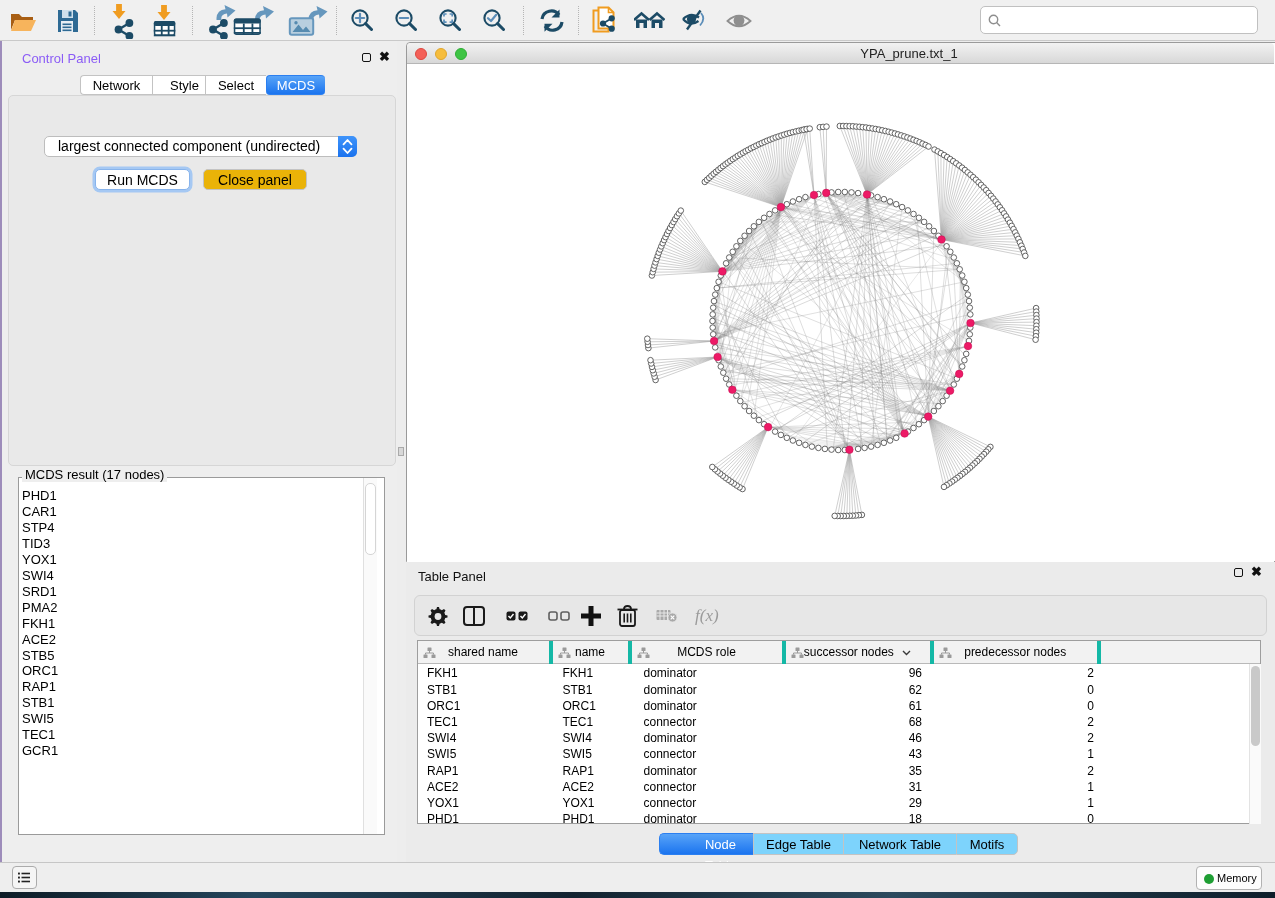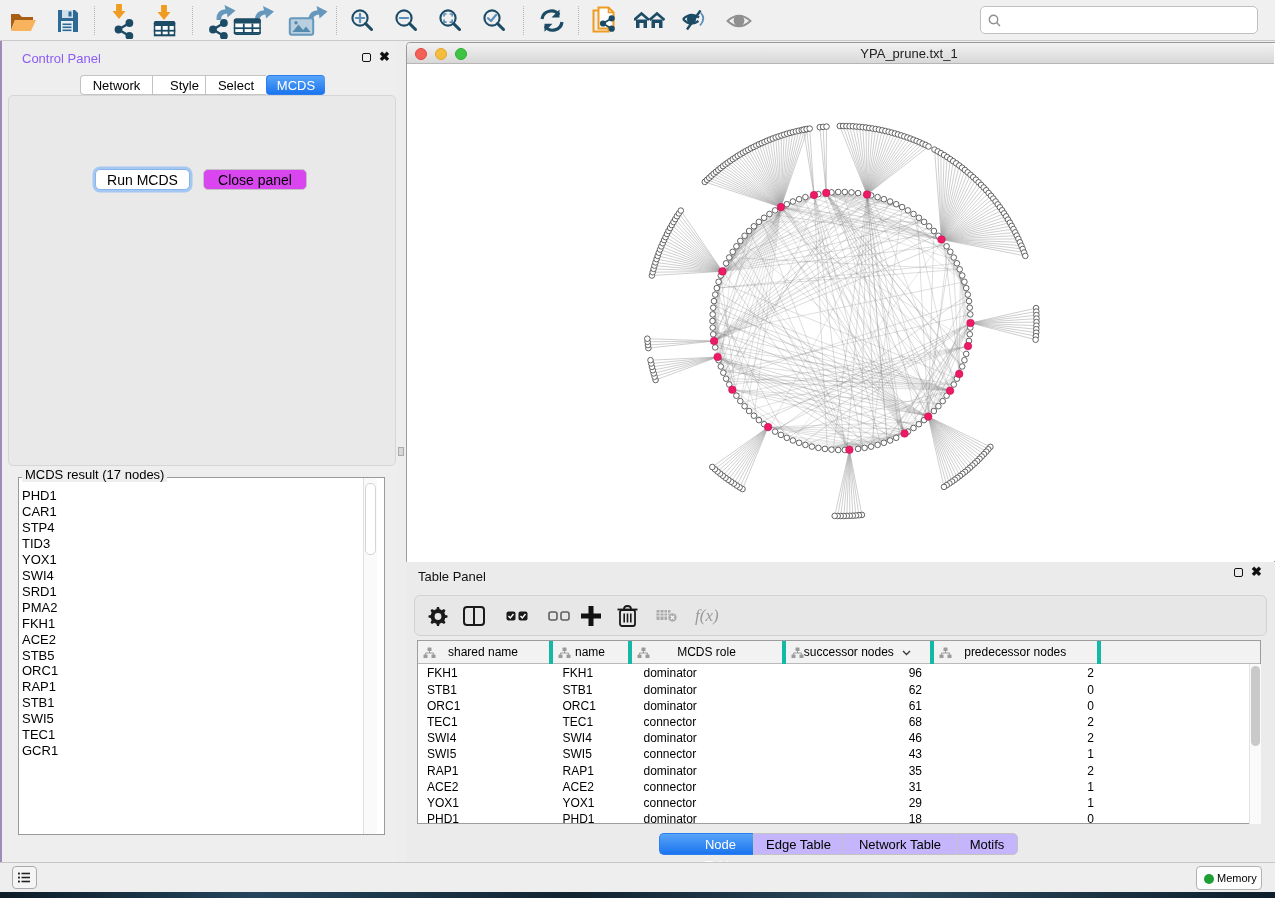--- a/index.html
+++ b/index.html
@@ -20,21 +20,21 @@
 .winbtn-sq { position:absolute; width:9px; height:9px; border:1.6px solid #111; border-radius:2px; }
 .winbtn-x { position:absolute; font-size:13px; font-weight:bold; color:#111; }
 #tabs { position:absolute; left:78px; top:34px; height:20px; }
 .tab { position:absolute; top:0; height:20px; background:#fff; border:1px solid #c3c3c3; border-right:none; font-size:13px; text-align:center; line-height:19px; color:#000; }
 .tab.sel { background:linear-gradient(#58a4f8,#1b74ef); color:#fff; border-color:#2b7ff0; border-radius:4px; }
 #graypanel { position:absolute; left:6px; top:54px; width:388px; height:371px; background:#e9e9e9; border:1px solid #d6d6d6; border-radius:5px; }
 #optlabel { position:absolute; left:0; top:72px; width:397px; text-align:center; font-size:14px; color:#000; }
 #dropdown { position:absolute; left:42px; top:95px; width:313px; height:21px; background:#fff; border:1px solid #bdbdbd; border-radius:5px; font-size:14px; line-height:19.5px; color:#000; padding-left:13px; }
 #dd-step { position:absolute; right:-1px; top:-1px; width:19px; height:21px; background:linear-gradient(#3f94fb,#1a72ee); border-radius:0 5px 5px 0; }
 #btn-run { position:absolute; left:93px; top:128px; width:95px; height:21px; background:#fff; border:1px solid #88b4ec; border-radius:5px; box-shadow:0 0 0 2.5px #a5c8f3; font-size:14px; text-align:center; line-height:20px; }
-#btn-close { position:absolute; left:201px; top:128px; width:104px; height:21px; background:#d946ef; border:1px solid #c3c3c3; border-radius:5px; font-size:14px; text-align:center; line-height:20px; }
+#btn-close { position:absolute; left:201px; top:128px; width:104px; height:21px; background:#eab308; border:1px solid #c3c3c3; border-radius:5px; font-size:14px; text-align:center; line-height:20px; }
 #fieldset { position:absolute; left:16px; top:436px; width:367px; height:358px; border:1px solid #9a9a9a; background:#fff; }
 #fs-legend { position:absolute; left:20px; top:426px; font-size:13px; color:#000; background:#eeeeee; padding:0 3px; }
 #fs-list { position:absolute; left:20px; top:447px; font-size:13px; line-height:15.95px; color:#000; }
 #fs-scroll { position:absolute; left:361px; top:437px; width:14px; height:356px; background:#fafafa; border-left:1px solid #e0e0e0; }
 #fs-thumb { position:absolute; left:1px; top:5px; width:11px; height:72px; background:#ffffff; border:1px solid #d5d5d5; border-radius:5px; }
 
 #vdivider { position:absolute; left:397px; top:41px; width:9px; height:821px; background:#ededed; }
 #vdivider .knob { position:absolute; left:1px; top:406px; width:6px; height:9px; background:#d8d8d8; border:1px solid #aaa; }
 
 #netwin { position:absolute; left:406px; top:42px; width:881px; height:520px; background:#fff; border:1px solid #9a9a9a; border-radius:4px 4px 0 0; }
@@ -48,21 +48,21 @@
 #tp-toolbar { position:absolute; left:8px; top:33px; width:853px; height:41px; background:#e7e7e7; border:1px solid #d2d2d2; border-radius:6px; }
 #tp-table { position:absolute; left:10.5px; top:78px; width:844px; height:184px; background:#fff; border:1px solid #9d9d9d; }
 #tp-header { position:absolute; left:0; top:0; width:842px; height:23px; background:#f2f2f2; border-bottom:1px solid #b9b9b9; }
 .hcell { position:absolute; top:0; height:23px; border-right:4px solid #14b8a6; font-size:12px; color:#000; text-align:center; line-height:22px; }
 .hicon { position:absolute; left:5.5px; top:5.5px; }
 .trow { position:absolute; left:0; width:842px; height:16.2px; font-size:12px; line-height:16.2px; color:#000; }
 .trow span { position:absolute; display:block; }
 #tp-scroll { position:absolute; left:831px; top:23px; width:12.5px; height:160px; background:#fafafa; border-left:1px solid #e3e3e3; }
 #tp-thumb { position:absolute; left:1.5px; top:2px; width:9px; height:80px; background:#c9c9c9; border-radius:5px; }
 #tp-tabs { position:absolute; left:253px; top:271px; height:22px; }
-.btab { position:absolute; top:0; height:22px; background:#c4b5fd; border:1px solid #c3c3c3; border-right:none; font-size:13px; text-align:center; line-height:21px; color:#000; }
+.btab { position:absolute; top:0; height:22px; background:#7dd3fc; border:1px solid #c3c3c3; border-right:none; font-size:13px; text-align:center; line-height:21px; color:#000; }
 .btab.sel { background:linear-gradient(#58a4f8,#1b74ef); color:#fff; border-color:#2b7ff0;padding-left:28px; }
 
 #statusbar { position:absolute; left:0; top:862px; width:1275px; height:30px; background:#eeeeee; border-top:1px solid #c6c6c6; }
 #sb-listbtn { position:absolute; left:12px; top:3px; width:25px; height:23px; background:#f5f5f5; border:1px solid #ababab; border-radius:4px; }
 #sb-mem { position:absolute; left:1196px; top:3px; width:66px; height:24px; background:#fdfdfd; border:1px solid #b2b2b2; border-radius:4px; font-size:11px; line-height:22px; color:#000; padding-left:20px; }
 #sb-mem .dot { position:absolute; left:7px; top:7px; width:10px; height:10px; border-radius:50%; background:#1e9e33; }
 </style>
 </head>
 <body>
 <div id="app">
@@ -210,20 +210,26 @@
   <div id="cpanel">
     <div id="cpanel-title">Control Panel</div>
     <div class="winbtn-sq" style="left:360px; top:12px;"></div>
     <div class="winbtn-x" style="left:377px; top:8px;">✖</div>
     <div id="graypanel"></div>
     <div id="tabs">
       <div class="tab" style="left:0; width:72px; border-radius:4px 0 0 4px;">Network</div>
       <div class="tab" style="left:72px; width:53px;padding-left:11px;">Style</div>
       <div class="tab" style="left:125px; width:61px;">Select</div>
       <div class="tab sel" style="left:186px; width:59px;">MCDS</div>
+    </div>
+    <div id="dropdown">largest connected component (undirected)
+      <div id="dd-step"><svg width="19" height="21" viewBox="0 0 19 21">
+            <path d="M5.5 8.3 L9.5 4 L13.5 8.3" fill="none" stroke="#fff" stroke-width="1.8" stroke-linecap="round" stroke-linejoin="round"></path>
+            <path d="M5.5 12.7 L9.5 17 L13.5 12.7" fill="none" stroke="#fff" stroke-width="1.8" stroke-linecap="round" stroke-linejoin="round"></path>
+          </svg></div>
     </div>
     <div id="btn-run">Run MCDS</div>
     <div id="btn-close">Close panel</div>
     <div id="fieldset"></div>
     <div id="fs-scroll">
         <div id="fs-thumb"></div>
       </div>
     <div id="fs-legend">MCDS result (17 nodes)</div>
     <div id="fs-list">PHD1<br>CAR1<br>STP4<br>TID3<br>YOX1<br>SWI4<br>SRD1<br>PMA2<br>FKH1<br>ACE2<br>STB5<br>ORC1<br>RAP1<br>STB1<br>SWI5<br>TEC1<br>GCR1</div>
   </div>

